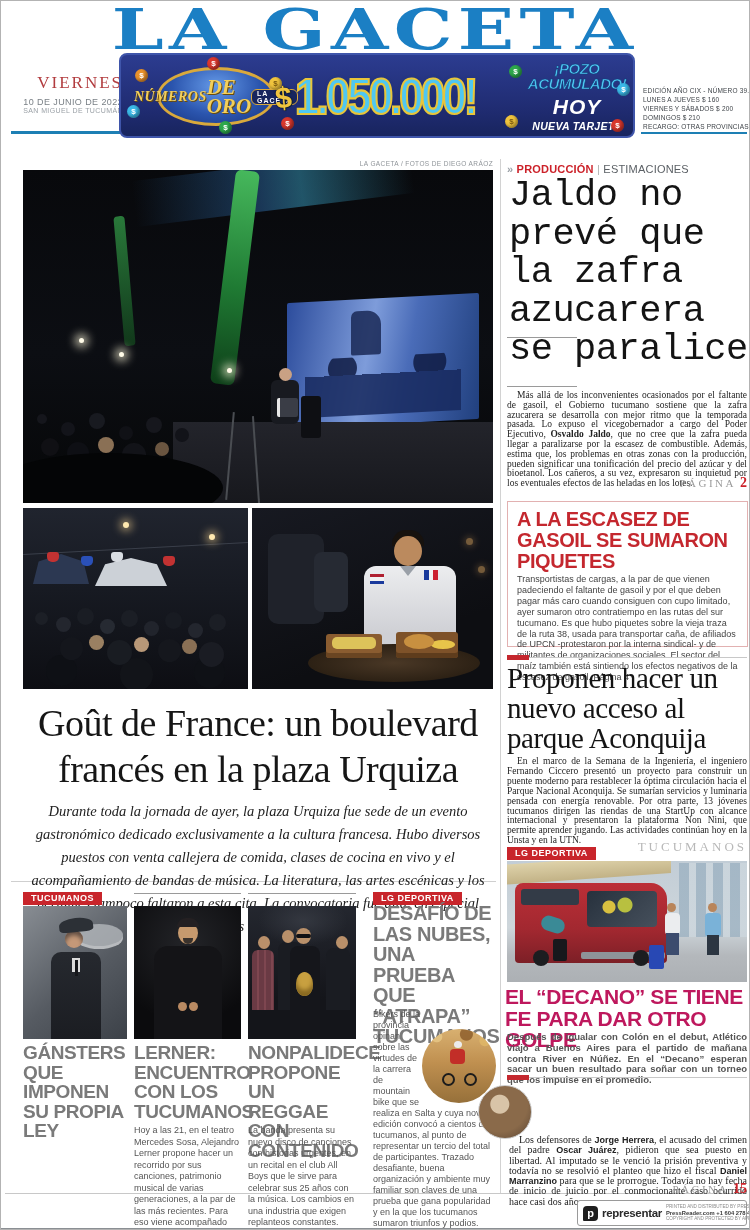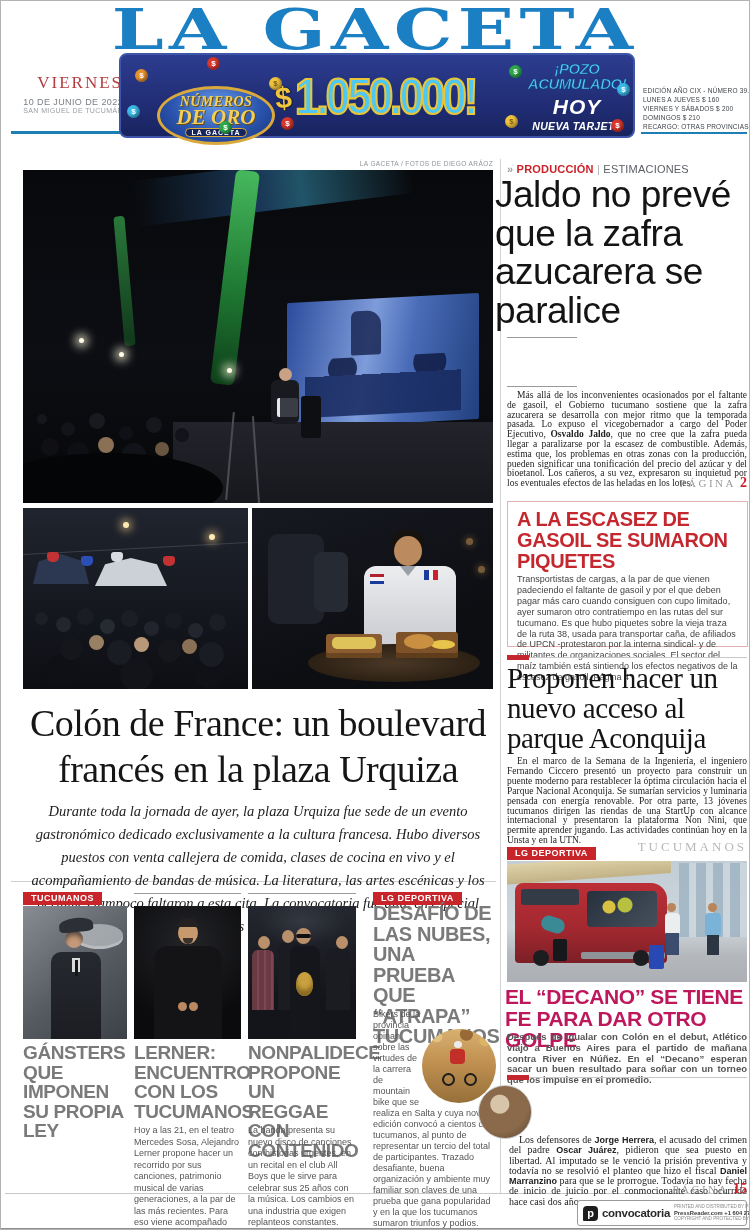--- a/index.html
+++ b/index.html
@@ -23,24 +23,24 @@
   .dateblock .date { color:#7a8086; font-size:9px; margin-top:4px; letter-spacing:.4px; }
   .dateblock .city { color:#9aa0a6; font-size:7px; letter-spacing:.4px; }
   .date-rule { left:10px; top:130px; width:126px; height:3px; background:#1d7fb4; }
 
   .banner {
     left:118px; top:52px; width:516px; height:85px;
     background:linear-gradient(180deg,#2c3c90 0%,#1f2b70 70%,#18245e 100%);
     border:2px solid #3f55aa; border-radius:8px;
   }
   .logo-oval {
-    position:absolute; left:36px; top:31px; width:118px; height:59px;
+    position:absolute; left:36px; top:12px; width:118px; height:59px;
     background:radial-gradient(ellipse at 50% 30%, #659ae8 0%, #2b55ae 55%, #16337e 100%);
     border:3px solid #d9a93c; border-radius:50%;
-    display:flex; flex-direction:column; align-items:center; justify-content:center;
+    display:flex; align-items:center; justify-content:center;
   }
   .logo-l1 { font-family:"Liberation Serif",serif; font-weight:bold; font-style:italic; font-size:14px; line-height:13px; color:#f3cf5a; text-shadow:1px 1px 0 #6a4c0c; letter-spacing:.5px; }
   .logo-l2 { font-family:"Liberation Serif",serif; font-weight:bold; font-style:italic; font-size:21px; line-height:19px; color:#f3cf5a; text-shadow:1px 1px 0 #6a4c0c; }
   .logo-sub { font-size:7px; font-weight:bold; color:#fff; background:#17255e; border:1px solid #d9a93c; border-radius:6px; padding:0 5px; letter-spacing:1px; margin-top:1px; }
   .amt-cur {
     position:absolute; left:154px; top:26px; font-size:30px; font-weight:bold; color:#f0c43e;
     text-shadow:1px 1px 0 #123, 0 0 2px #000; transform:rotate(-5deg);
   }
   .amount {
     position:absolute; left:174px; top:13px; width:228px; font-size:44px; line-height:52px; font-weight:bold;
@@ -166,21 +166,21 @@
   .bk-w1 { position:absolute; left:20px; top:44px; width:13px; height:13px; border:2px solid #1c1c1c; border-radius:50%; }
   .bk-w2 { position:absolute; left:42px; top:44px; width:13px; height:13px; border:2px solid #1c1c1c; border-radius:50%; }
   .bk-fol { position:absolute; left:0; top:0; width:74px; height:26px; background:radial-gradient(circle at 20% 30%,#e8c888 0 5px,transparent 6px),radial-gradient(circle at 60% 20%,#8a5a28 0 6px,transparent 7px),radial-gradient(circle at 85% 45%,#e0b868 0 5px,transparent 6px); opacity:.8; }
 
   
   .kicker { left:506px; top:162px; width:240px; font-size:11px; letter-spacing:.2px; white-space:nowrap; }
   .kicker .arr { color:#9aa0a6; font-weight:bold; }
   .kicker .k1 { color:#cc2129; font-weight:bold; }
   .kicker .sep { color:#b0b0b0; }
   .kicker .k2 { color:#5a5f64; }
-  .zafra-h { left:494px; top:175px; width:242px; font-family:Liberation Sans, sans-serif; font-size:37px; line-height:38.5px; color:#141414; letter-spacing:-.5px; }
+  .zafra-h { left:508px; top:175px; width:242px; font-family:Liberation Mono, monospace; font-size:37px; line-height:38.5px; color:#141414; letter-spacing:-.5px; }
   .rule-sm { height:1px; background:#9a9a9a; }
   .zafra-deck { left:506px; top:342px; width:240px; font-family:"Liberation Serif",serif; font-style:italic; font-size:12.5px; line-height:13.8px; color:#222; }
   .zafra-body { left:506px; top:390px; width:240px; font-family:"Liberation Serif",serif; font-size:9.5px; line-height:9.8px; color:#222; text-align:justify; text-indent:10px; }
   .pagina { position:absolute; text-align:right; font-family:"Liberation Serif",serif; }
   .pagina .pl { color:#9a9a9a; font-size:11px; letter-spacing:2.5px;margin-top:40px; }
   .pagina .pn { color:#cc2129; font-size:14px; font-weight:bold; }
 
   .redbox { left:506px; top:500px; width:241px; height:146px; border:1px solid #e2b1b1; padding:7px 9px 6px 9px; }
   .redbox-title { color:#c4272e; font-weight:bold; font-size:20px; line-height:21px; letter-spacing:-.4px; }
   .redbox-sub { color:#1a1a1a; font-weight:bold; font-size:9.5px; letter-spacing:.3px; margin-top:3px; }
@@ -322,21 +322,21 @@
     <div class="ch-head"></div>
     <div class="ch-coat"></div>
     <div class="ch-collar"></div>
     <div class="flag-nl"></div>
     <div class="flag-fr"></div>
     <div class="ch-tray"></div>
     <div class="ch-box1"></div>
     <div class="ch-box2"></div>
   </div>
 
-  <div class="abs main-headline">Colón de France: un boulevard francés en la plaza Urquiza</div>
+  <div class="abs main-headline">Goût de France: un boulevard francés en la plaza Urquiza</div>
   <div class="abs main-deck">Durante toda la jornada de ayer, la plaza Urquiza fue sede de un evento gastronómico dedicado exclusivamente a la cultura francesa. Hubo diversos puestos con venta callejera de comida, clases de cocina en vivo y el acompañamiento de bandas de música. La literatura, las artes escénicas y los perfumes tampoco faltaron a esta cita. La convocatoria fue alta, en especial pasadas las 20 horas</div>
 
   <div class="abs" style="left:22px;top:886px">
     <span class="label-red">TUCUMANOS</span>
   </div>
   <div class="abs colline" style="left:133px;width:107px"></div>
   <div class="abs colline" style="left:247px;width:108px"></div>
 
   <div class="abs photo photo-peaky">
     <div class="pk-window"></div>
@@ -444,21 +444,21 @@
   <div class="abs tick" style="left:506px;top:1074px"></div>
   <div class="abs cura-circle"></div>
   <div class="abs cura-body"><span>Los defensores de </span><b>Jorge Herrera</b><span>, el acusado del crimen del padre </span><b>Oscar Juárez</b><span>, pidieron que sea puesto en libertad. Al imputado se le venció la prisión preventiva y todavía no se resolvió el planteo que hizo el fiscal </span><b>Daniel Marranzino</b><span> para que se le prorrogue. Todavía no hay fecha de inicio de juicio por el conmocionante caso ocurrido hace casi dos años.</span></div>
   <div class="pagina" style="left:506px;top:1178px;width:240px">
     <span class="pl">PÁGINA</span>
     <span class="pn">15</span>
   </div>
 
   <div class="abs pr-box">
     <div class="pr-logo">p</div>
-    <div class="pr-brand">convocatoria</div>
+    <div class="pr-brand">representar</div>
     <div class="pr-lines">
       <div class="a">PRINTED AND DISTRIBUTED BY PRESSREADER</div>
       <div class="b">PressReader.com  +1 604 278 4604</div>
       <div class="a">COPYRIGHT AND PROTECTED BY APPLICABLE LAW</div>
     </div>
   </div>
 
 </div>
 
 </body></html>

